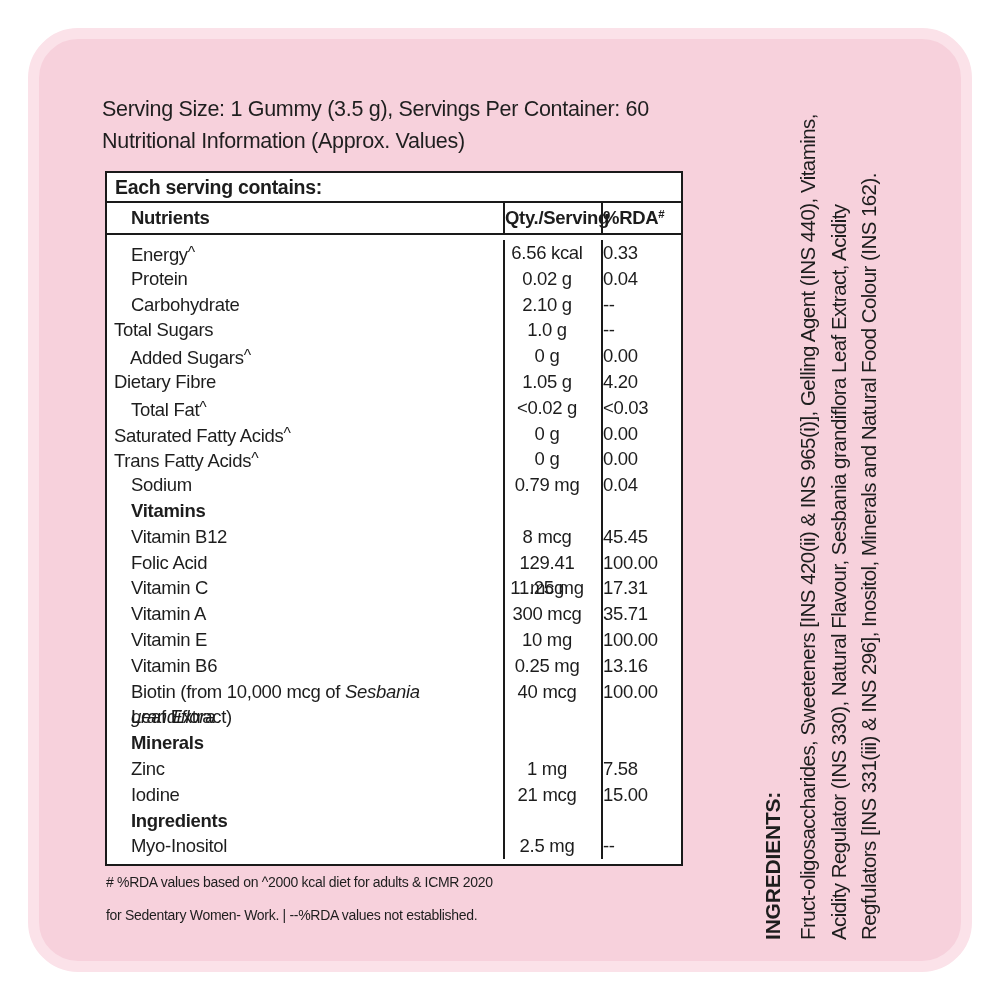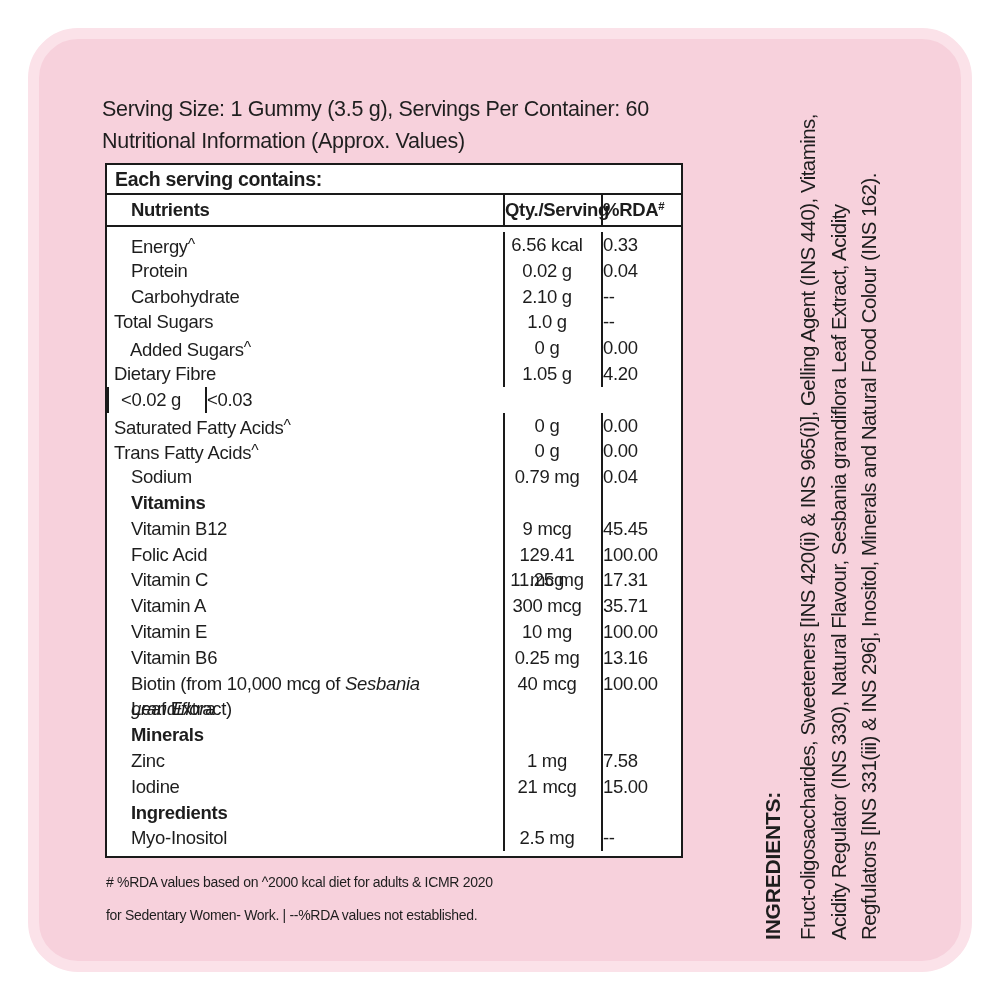--- a/index.html
+++ b/index.html
@@ -13,21 +13,21 @@
     background:#f7d1dc;border:11px solid #fbe2e9;border-radius:50px;
     box-sizing:border-box;
   }
   .content{position:absolute;inset:0;}
   .top-text{
     position:absolute;left:102px;top:93px;width:600px;
     font-size:21.5px;line-height:32px;letter-spacing:-0.3px;color:#1f1f1f;
   }
   
   .ntable{
-    position:absolute;left:105px;top:163px;width:578px;
+    position:absolute;left:105px;top:171px;width:578px;
     background:#ffffff;border:2px solid #1a1a1a;box-sizing:border-box;
   }
   .caption-row{
     font-weight:bold;font-size:19.5px;letter-spacing:-0.3px;
     padding:3px 0 2px 8px;border-bottom:2px solid #1a1a1a;
   }
   .hrow,.trow{display:flex;align-items:stretch;}
   .hrow{border-bottom:2px solid #1a1a1a;}
   .cell{box-sizing:border-box;letter-spacing:-0.3px;}
   .c-name{width:396px;padding-left:24px;text-align:left;}
@@ -107,20 +107,21 @@
           <div class="cell c-name name ind2"><span>Added Sugars</span><span class="caret">^</span></div>
           <div class="cell c-qty">0 g</div>
           <div class="cell c-rda">0.00</div>
         </div>
         <div class="trow">
           <div class="cell c-name name ind1"><span>Dietary Fibre</span></div>
           <div class="cell c-qty">1.05 g</div>
           <div class="cell c-rda">4.20</div>
         </div>
         <div class="trow">
+          <div class="cell c-name name ind0"><span>Total Fat</span><span class="caret">^</span></div>
           <div class="cell c-qty">&lt;0.02 g</div>
           <div class="cell c-rda">&lt;0.03</div>
         </div>
         <div class="trow">
           <div class="cell c-name name ind1"><span>Saturated Fatty Acids</span><span class="caret">^</span></div>
           <div class="cell c-qty">0 g</div>
           <div class="cell c-rda">0.00</div>
         </div>
         <div class="trow">
           <div class="cell c-name name ind1"><span>Trans Fatty Acids</span><span class="caret">^</span></div>
@@ -132,21 +133,21 @@
           <div class="cell c-qty">0.79 mg</div>
           <div class="cell c-rda">0.04</div>
         </div>
         <div class="trow">
           <div class="cell c-name name ind0 bold"><span>Vitamins</span></div>
           <div class="cell c-qty"></div>
           <div class="cell c-rda"></div>
         </div>
         <div class="trow">
           <div class="cell c-name name ind0"><span>Vitamin B12</span></div>
-          <div class="cell c-qty">9 mcg</div>
+          <div class="cell c-qty">8 mcg</div>
           <div class="cell c-rda">45.45</div>
         </div>
         <div class="trow">
           <div class="cell c-name name ind0"><span>Folic Acid</span></div>
           <div class="cell c-qty">129.41 mcg</div>
           <div class="cell c-rda">100.00</div>
         </div>
         <div class="trow">
           <div class="cell c-name name ind0"><span>Vitamin C</span></div>
           <div class="cell c-qty">11.25 mg</div>

